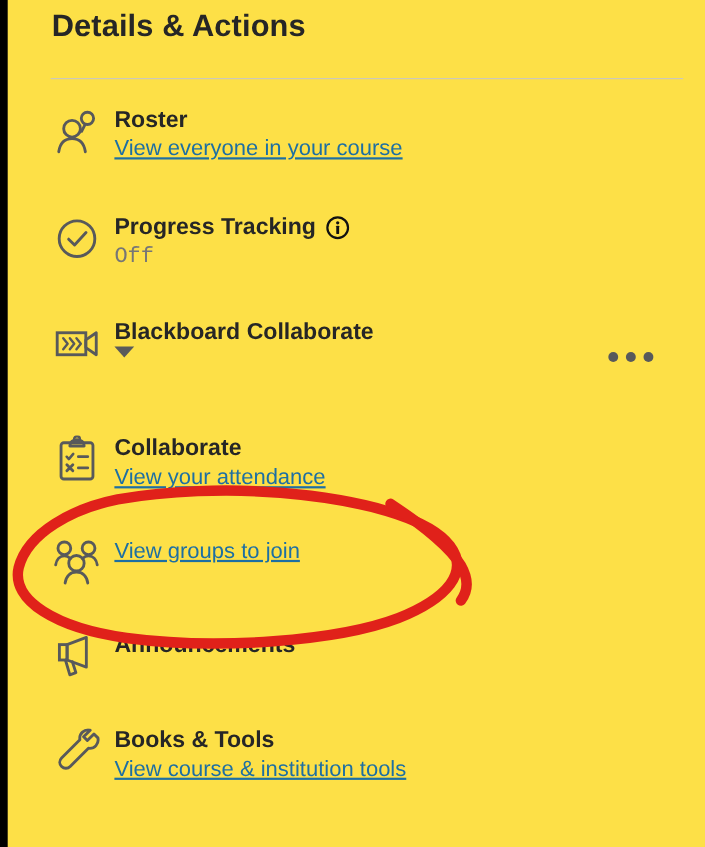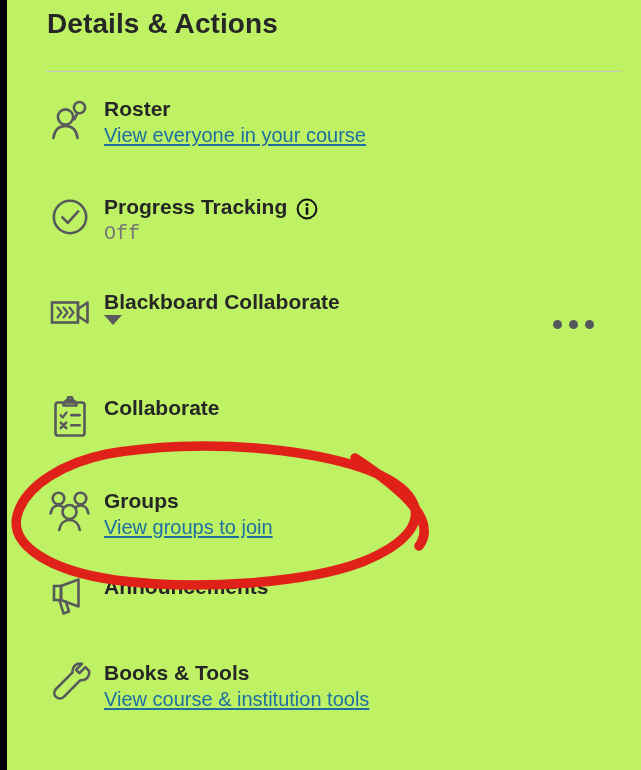--- a/index.html
+++ b/index.html
@@ -11,21 +11,21 @@
     height: 770px;
     background: #ffffff;
     font-family: "Liberation Sans", sans-serif;
     overflow: hidden;
     position: relative;
   }
 
   #panel {
     position: absolute;
     inset: 0;
-    background: #bef264;
+    background: #fde047;
     padding-left: 31px;
   }
 
   
   .left-rail {
     position: absolute;
     left: 0;
     top: 0;
     width: 7px;
     height: 770px;
@@ -104,21 +104,21 @@
   }
   .item-status {
     font-size: 20px;
     color: #767676;
     line-height: 27px;
     white-space: nowrap;
     display: inline-block;
     font-family: Liberation Mono, monospace;
   }
 
-  .title-row { display: flex; align-items: flex-end; gap: 9px; height: 26px; }
+  .title-row { display: flex; align-items: center; gap: 9px; height: 26px; }
   .link-row  { display: flex; align-items: flex-start; gap: 10px; }
 
   .info-icon { display: inline-flex; align-items: center; cursor: pointer; }
   .caret {
     width: 0; height: 0;
     border-left: 9px solid transparent;
     border-right: 9px solid transparent;
     border-top: 10px solid #5a5a5a;
     cursor: pointer;
   }
@@ -237,38 +237,38 @@
           <path d="M10.6 19.2 L12.6 21.4 L16.6 16.6" fill="none" stroke="#58595b" stroke-width="2.3" stroke-linecap="round" stroke-linejoin="round"></path>
           <rect x="20" y="17.8" width="11" height="2.6" rx="1.2" fill="#58595b"></rect>
           <path d="M10.8 26.6 L16.2 32.0 M16.2 26.6 L10.8 32.0" fill="none" stroke="#58595b" stroke-width="2.6" stroke-linecap="round"></path>
           <rect x="20" y="28" width="11" height="2.6" rx="1.2" fill="#58595b"></rect>
         </svg>
       </div>
       <div class="texts">
         <div class="title-row">
           <span class="item-title">Collaborate</span>
         </div>
+        <div class="link-row">
+          <a class="item-link" href="#">View your attendance</a>
+        </div>
       </div>
     </div>
 
     <div class="item" style="top:488px;">
       <div class="icon-slot">
         <svg width="44" height="42" viewBox="0 0 44 42">
           <circle cx="10.5" cy="8.5" r="5.8" fill="none" stroke="#58595b" stroke-width="2.6"></circle>
           <path d="M2.6 23.5 C3.4 18.4 6.6 15.4 10.5 15.4 C12.6 15.4 14.5 16.3 15.9 17.8" fill="none" stroke="#58595b" stroke-width="2.6" stroke-linecap="round"></path>
           <circle cx="32.5" cy="8.5" r="5.8" fill="none" stroke="#58595b" stroke-width="2.6"></circle>
           <path d="M40.4 23.5 C39.6 18.4 36.4 15.4 32.5 15.4 C30.4 15.4 28.5 16.3 27.1 17.8" fill="none" stroke="#58595b" stroke-width="2.6" stroke-linecap="round"></path>
           <circle cx="21.5" cy="22" r="7" fill="none" stroke="#58595b" stroke-width="2.6"></circle>
           <path d="M11.2 40 C12.2 33.6 16.3 30 21.5 30 C26.7 30 30.8 33.6 31.8 40" fill="none" stroke="#58595b" stroke-width="2.6" stroke-linecap="round"></path>
         </svg>
       </div>
       <div class="texts">
-        <div class="title-row">
-          <span class="item-title">Groups</span>
-        </div>
         <div class="link-row">
           <a class="item-link" href="#">View groups to join</a>
         </div>
       </div>
     </div>
 
     <div class="item" style="top:574px;">
       <div class="icon-slot">
         <svg width="42" height="42" viewBox="0 0 42 42">
           <rect x="5" y="10" width="7" height="14" fill="none" stroke="#58595b" stroke-width="2.6"></rect>

